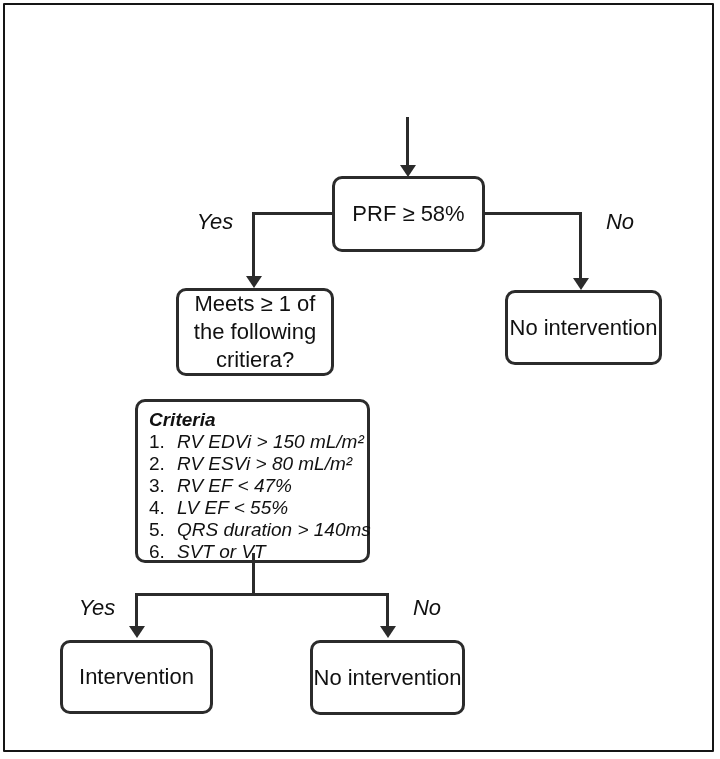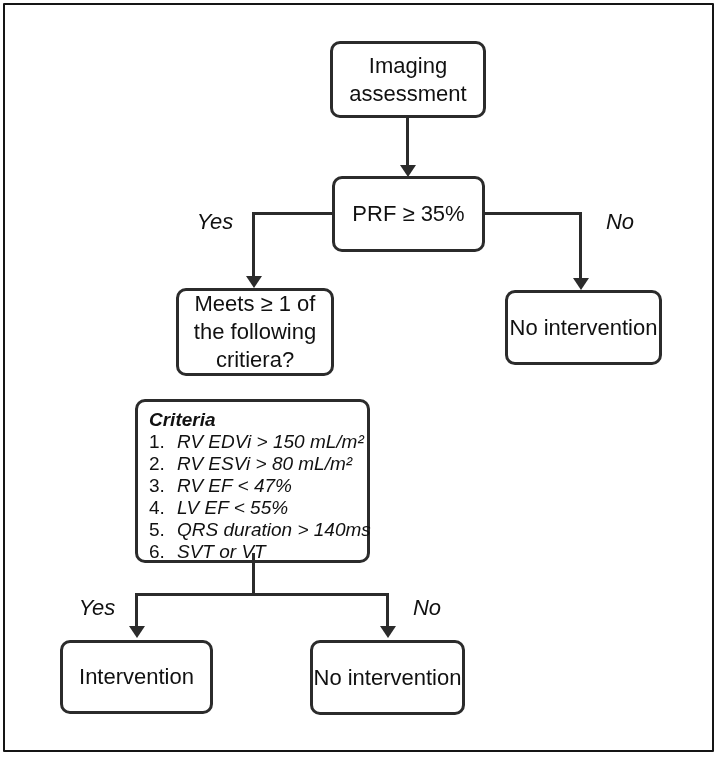--- a/index.html
+++ b/index.html
@@ -96,27 +96,25 @@
     font-style: italic;
   }
 </style>
 </head>
 <body>
 
 <div id="canvas">
 
   <div class="frame"></div>
 
-  <div class="box" style="left:330px; top:41px; width:156px; height:77px;">Imaging
-assessment</div>
 
   <div class="line" style="left:406px; top:117px; width:3px; height:49px;"></div>
   <div class="arrow-down" style="left:400px; top:165px;"></div>
 
-  <div class="box" style="left:332px; top:176px; width:153px; height:76px;">PRF ≥ 35%</div>
+  <div class="box" style="left:332px; top:176px; width:153px; height:76px;">PRF ≥ 58%</div>
 
   <div class="line" style="left:252px; top:212px; width:80px; height:3px;"></div>
   <div class="line" style="left:252px; top:212px; width:3px; height:64px;"></div>
   <div class="arrow-down" style="left:246px; top:276px;"></div>
   <div class="edge-label" style="left:185px; top:211px;">Yes</div>
 
   <div class="line" style="left:485px; top:212px; width:97px; height:3px;"></div>
   <div class="line" style="left:579px; top:212px; width:3px; height:66px;"></div>
   <div class="arrow-down" style="left:573px; top:278px;"></div>
   <div class="edge-label" style="left:590px; top:211px;">No</div>

